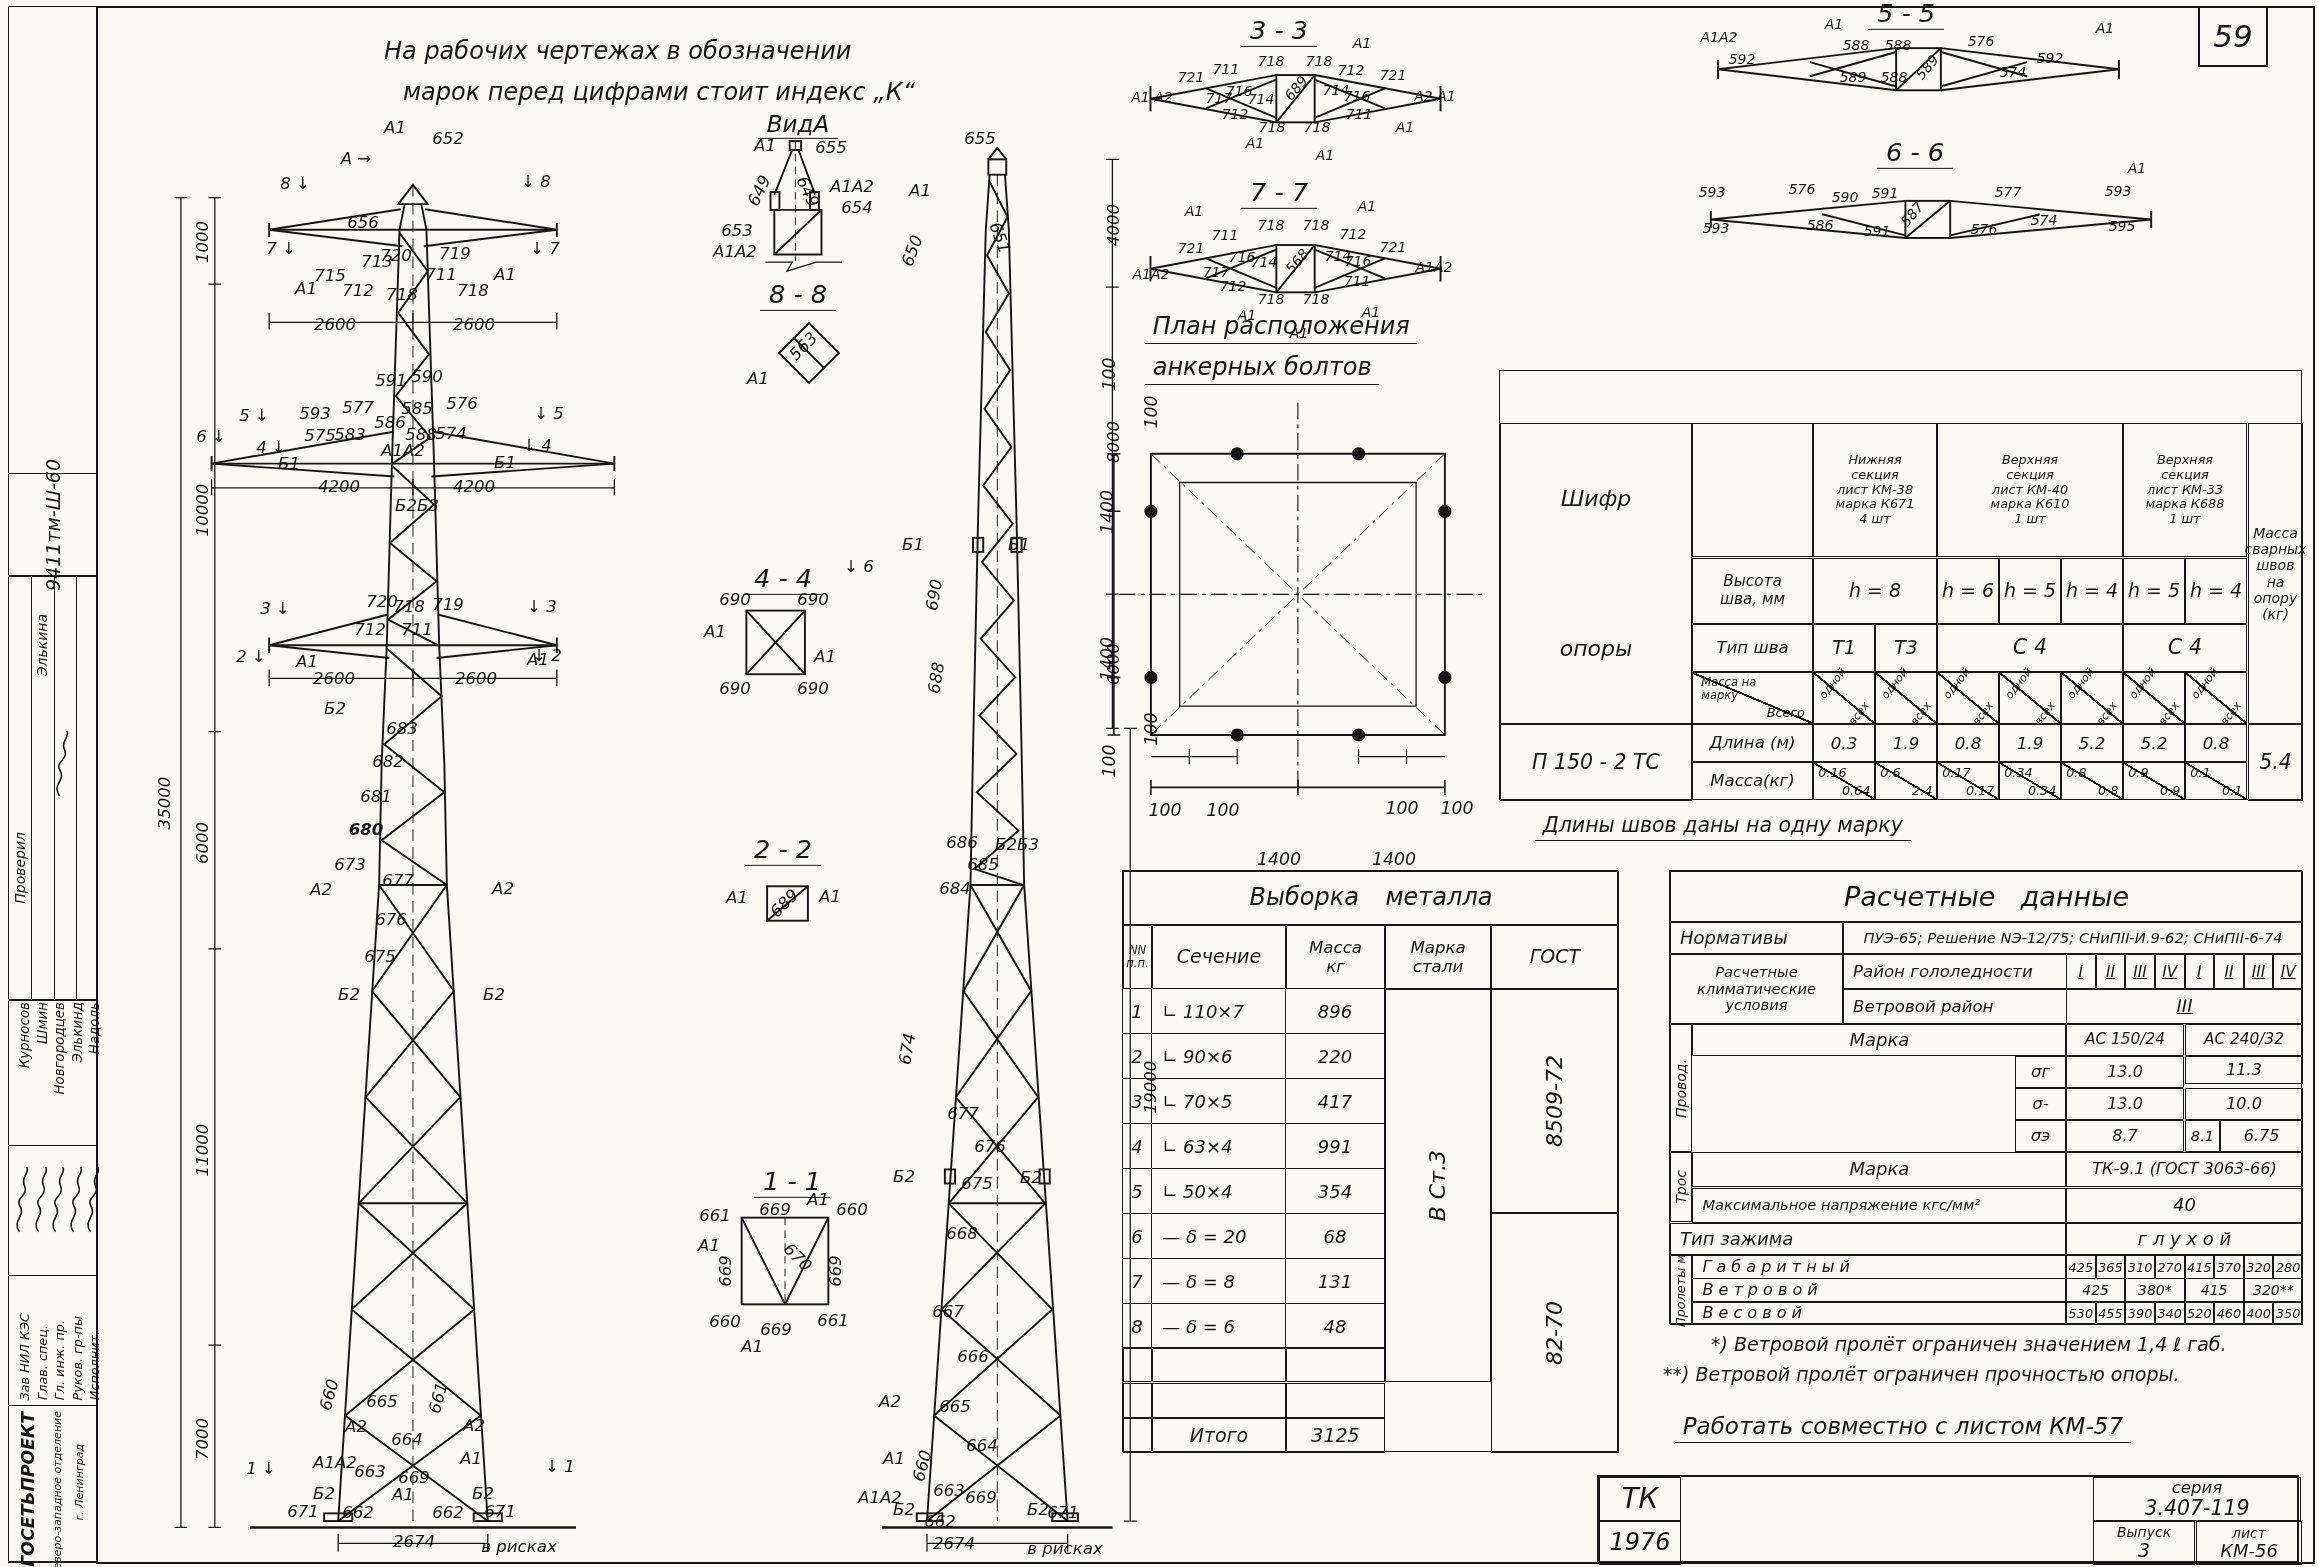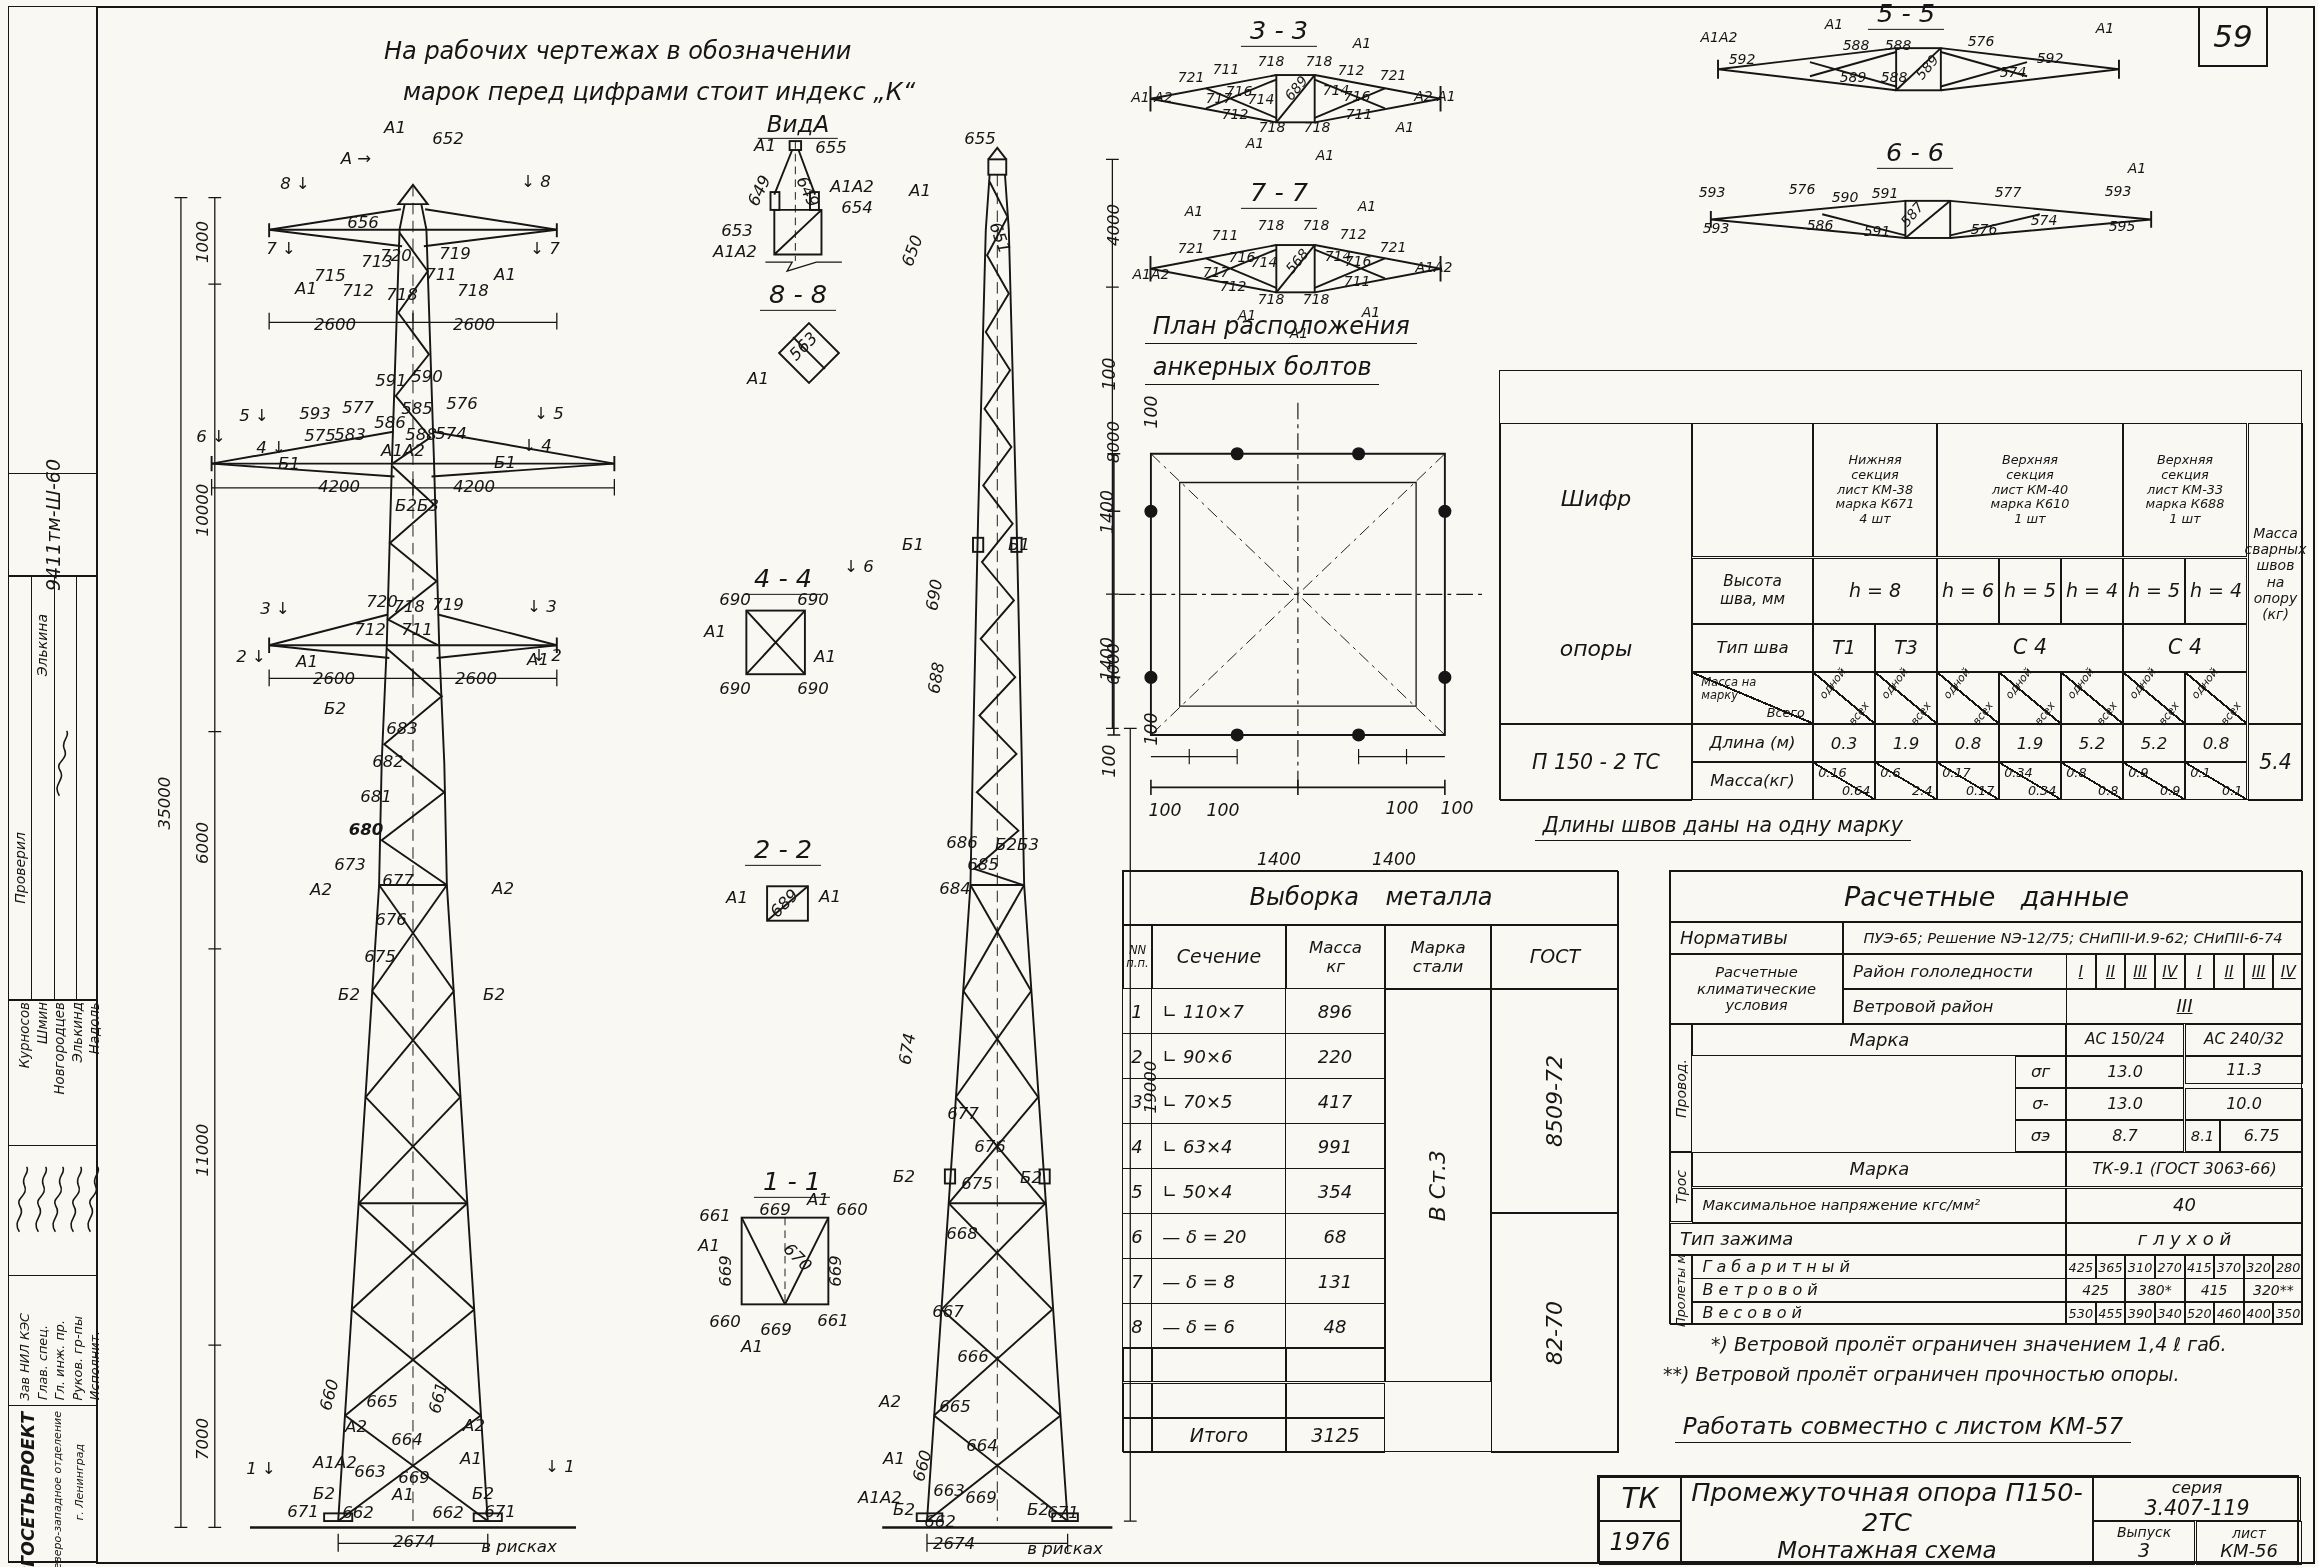--- a/index.html
+++ b/index.html
@@ -1002,24 +1002,20 @@
   <div class="abs" style="left:1663px;top:1363px;font-size:19px;"><span>**)  Ветровой  пролёт  ограничен  прочностью  опоры.</span></div>
   <div class="abs underl" style="left:1675px;top:1413px;font-size:23px;"><span>Работать  совместно  с  листом  КМ-57</span></div>
 
   <div class="cont" style="left:1597px;top:1475px;width:702px;height:88px;border-width:2.6px;">
     <div class="cell" style="left:0;top:0;width:82px;height:44px;font-size:28px;">
         <span>ТК</span>
       </div>
     <div class="cell" style="left:0;top:44px;width:82px;height:44px;font-size:24px;">
         <span>1976</span>
       </div>
-    <div class="cell" style="left:82px;top:0;width:412px;height:88px;flex-direction:column;justify-content:space-around;">
-      <span style="font-size:25.6px;">Промежуточная опора П150-2ТС</span>
-      <span style="font-size:23px;">Монтажная  схема</span>
-      </div>
     <div class="cell" style="left:494px;top:0;width:208px;height:44px;flex-direction:column;">
       <span style="font-size:16.6px;">серия</span>
       <span style="font-size:20.5px;">3.407-119</span>
       </div>
     <div class="cell" style="left:494px;top:44px;width:102px;height:44px;flex-direction:column;">
       <span style="font-size:14px;">Выпуск</span>
       <span style="font-size:19px;">3</span>
       </div>
     <div class="cell" style="left:597px;top:44px;width:106px;height:44px;flex-direction:column;">
       <span style="font-size:14px;">лист</span>

